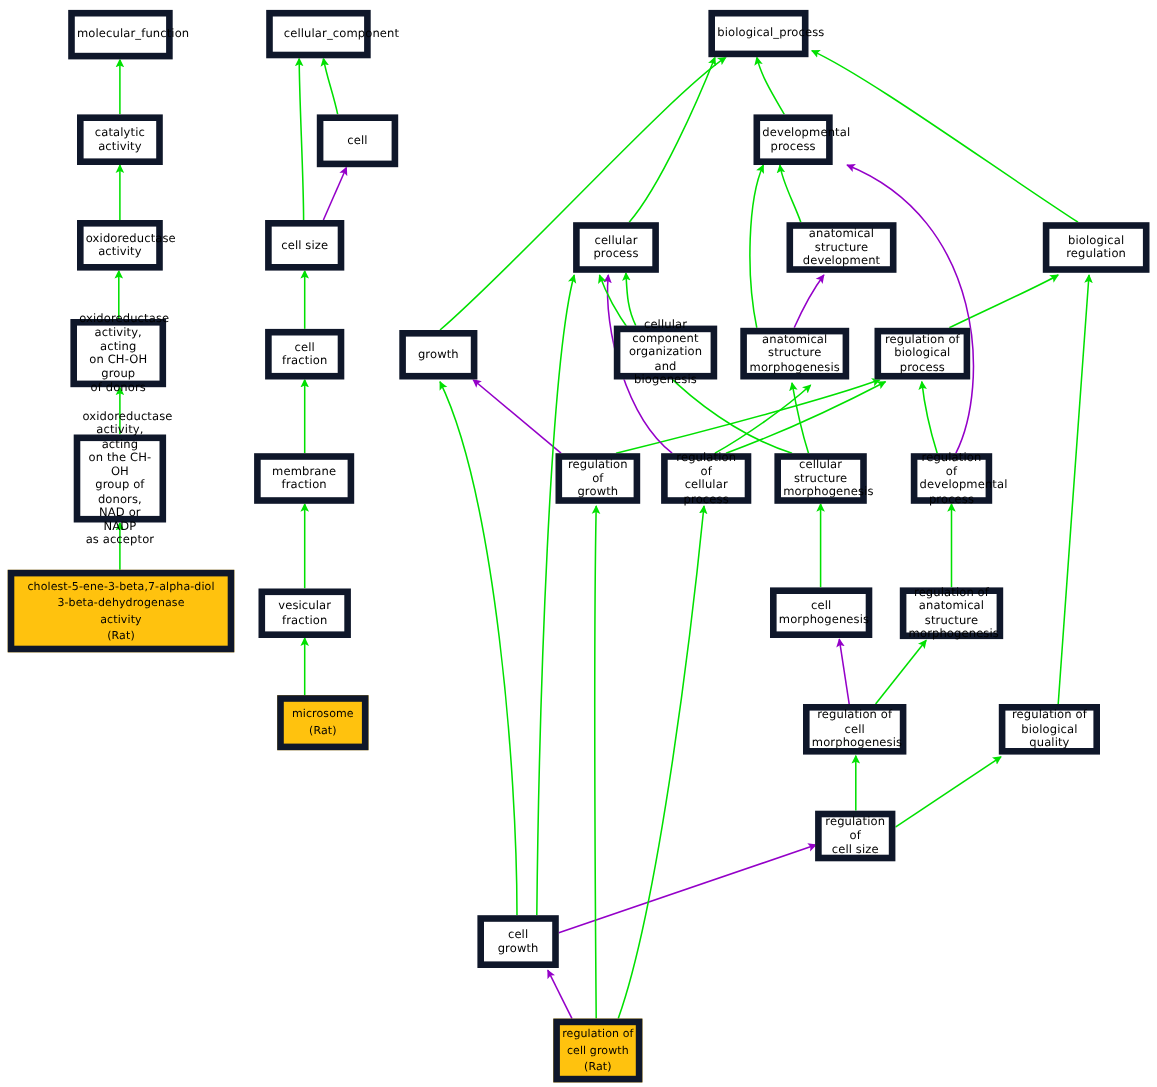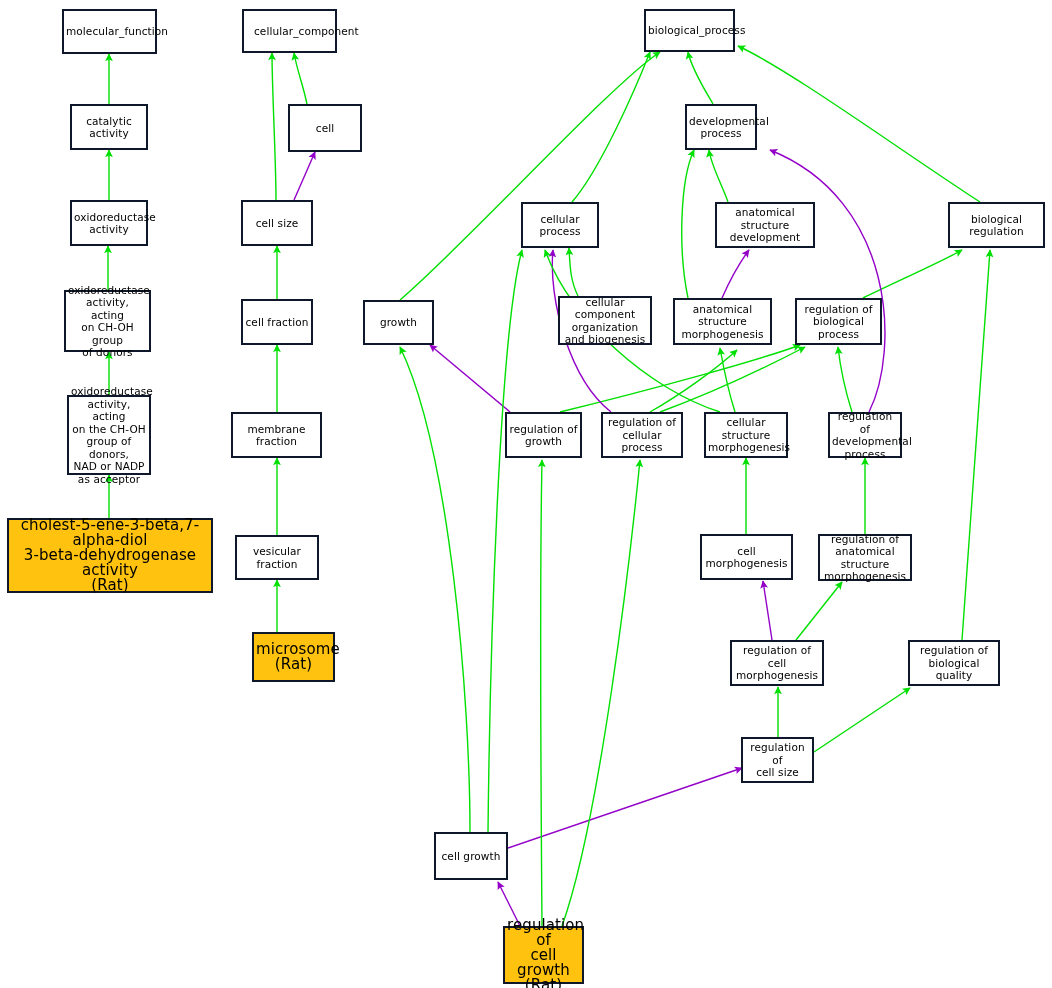--- a/index.html
+++ b/index.html
@@ -21,37 +21,37 @@
   svg.edge-layer {
     position: absolute;
     left: 0;
     top: 0;
     width: 1052px;
     height: 988px;
   }
   .node {
     position: absolute;
     box-sizing: border-box;
-    border: 2px solid #0f172a;
+    border: 6px solid #0f172a;
     background: #ffffff;
     display: flex;
     align-items: center;
     justify-content: center;
     text-align: center;
     font-size: 10.5px;
     line-height: 12.5px;
     color: #000000;
     letter-spacing: 0.1px;
     padding: 1px 2px;
   }
   .node.highlight {
     background: #ffc20e;
   }
   .node.big-highlight {
-    font-size: 15px;
+    font-size: 10px;
     line-height: 15px;
   }
   .node-label {
     white-space: pre-line;
     display: block;
     width: 100%;
   }
 </style>
 </head>
 <body>

